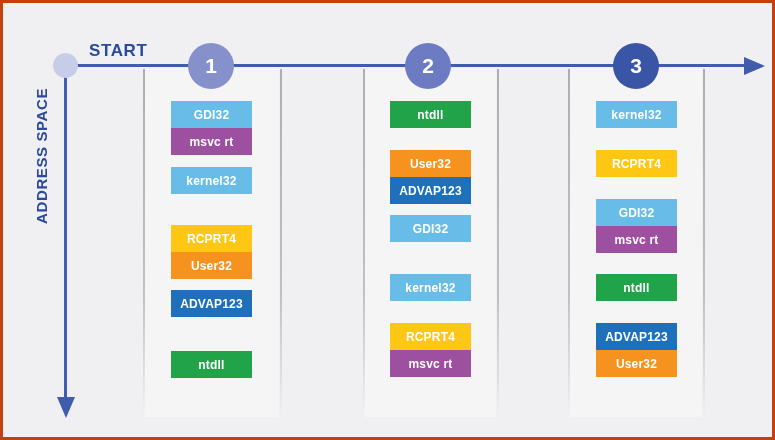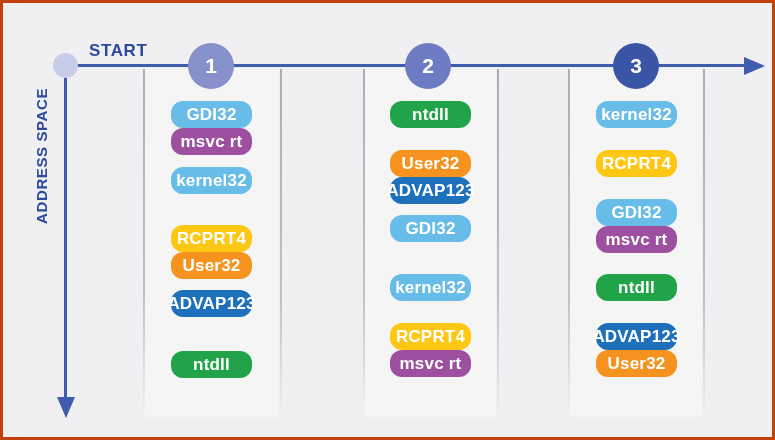--- a/index.html
+++ b/index.html
@@ -110,24 +110,23 @@
   }
 
   
   .module-block {
     position: absolute;
     width: 81px; height: 27px;
     display: flex;
     align-items: center;
     justify-content: center;
     color: #ffffff;
-    font-size: 17px;
+    font-size: 12px;
     font-weight: bold;
     letter-spacing: 0.2px;
-    border-radius: 12px;
   }
 </style>
 </head>
 <body>
 
 <div class="frame">
 
   <div id="lane-tints">
       <div class="lane-tint" style="left: 141px; width: 135px;"></div>
       <div class="lane-tint" style="left: 361px; width: 132px;"></div>

